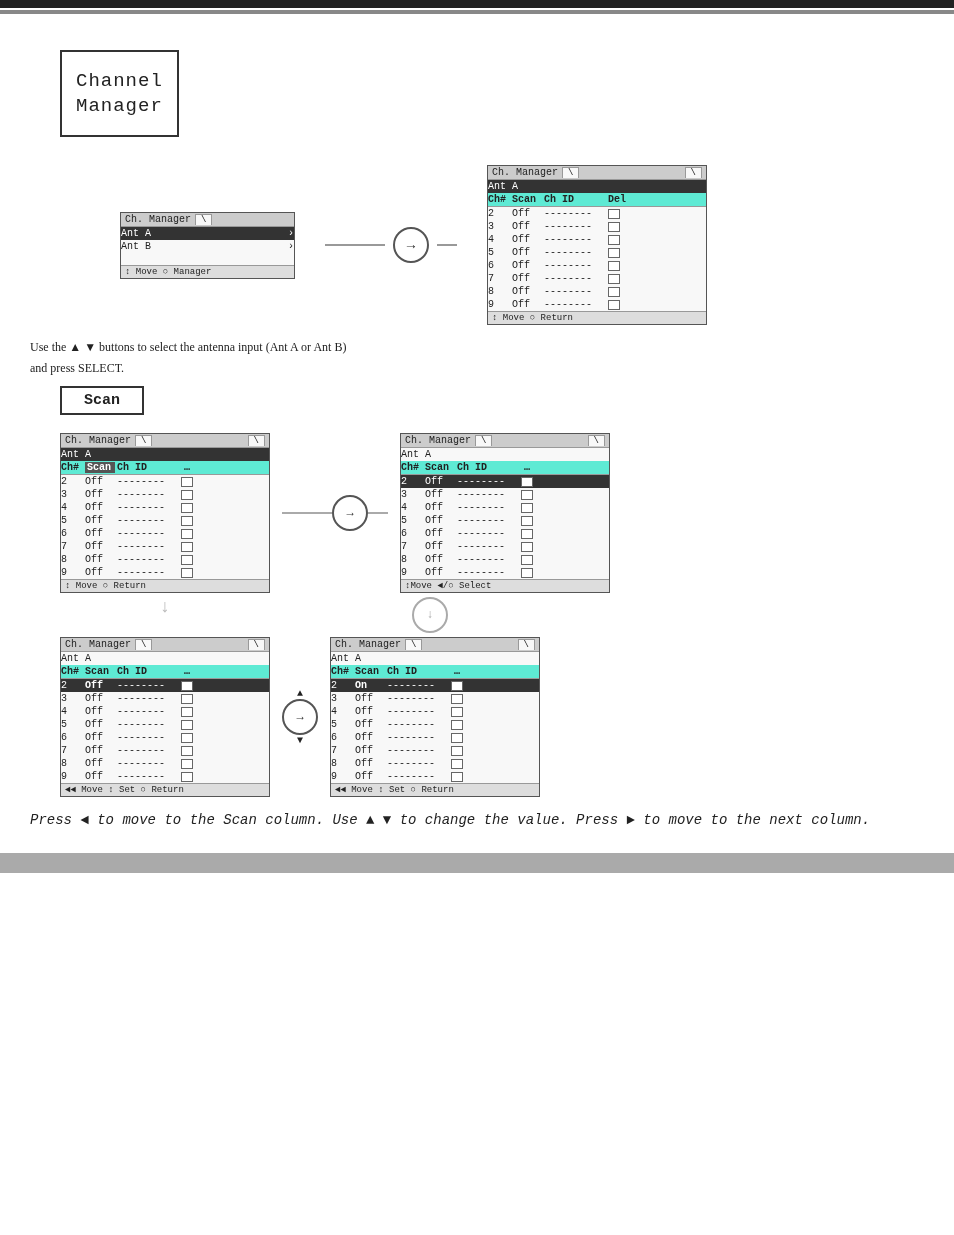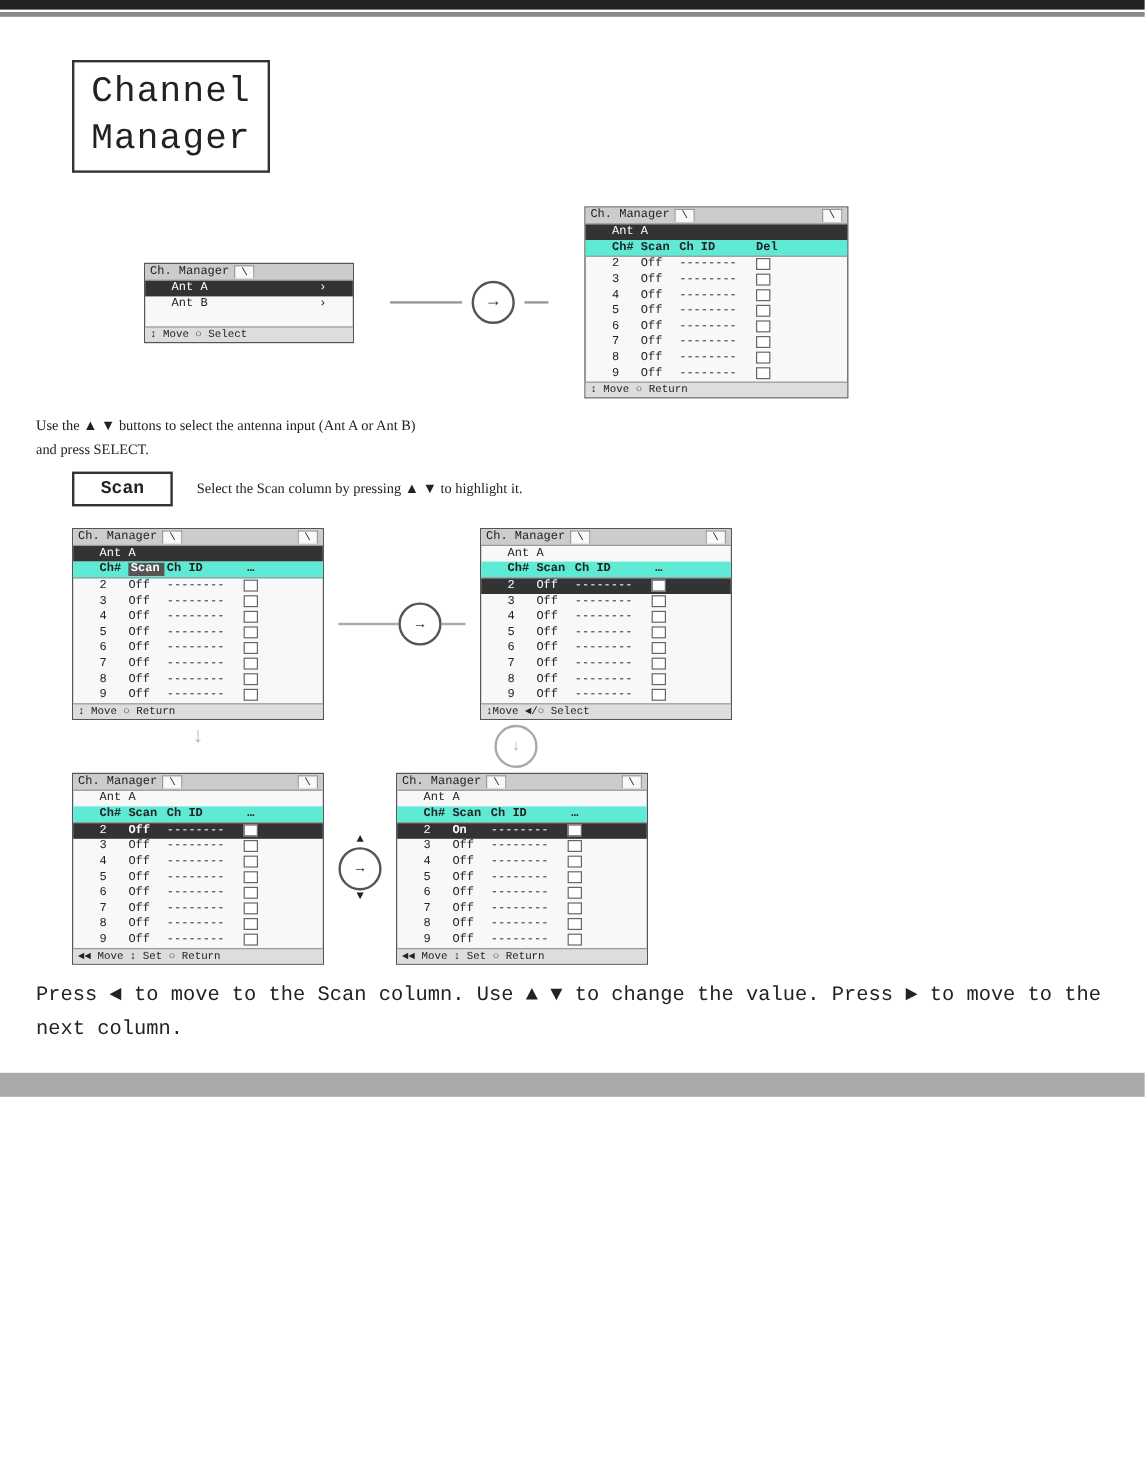--- a/index.html
+++ b/index.html
@@ -22,23 +22,23 @@
     .header-bar {
       background: #888;
       height: 4px;
       width: 100%;
       margin-top: 2px;
     }
 
     .title-box {
       border: 2px solid #333;
       display: inline-block;
-      padding: 6px 14px;
+      padding: 17px 14px;
       margin: 18px 0 18px 30px;
-      font-size: 30px;
+      font-size: 19px;
       font-family: 'Courier New', Courier, monospace;
       line-height: 1.3;
       letter-spacing: 1px;
       text-align: center;
     }
 
     
     .screen-panel {
       border: 1.5px solid #555;
       background: #f8f8f8;
@@ -60,22 +60,22 @@
     .screen-title-row .tab-notch {
       background: #f8f8f8;
       border: 1px solid #999;
       border-bottom: none;
       padding: 0 5px;
       font-size: 9px;
     }
 
     .screen-row {
       display: flex;
-      align-items: flex-start;
-      padding: 1px 22px;
+      align-items: flex-end;
+      padding: 1px 0;
       gap: 2px;
     }
 
     .screen-row.selected {
       background: #333;
       color: #fff;
     }
 
     .screen-row.header-row {
       background: #5eead4;
@@ -131,24 +131,25 @@
       padding: 4px 22px;
       font-size: 15px;
       font-weight: bold;
       font-family: 'Courier New', Courier, monospace;
       margin-left: 30px;
       margin-top: 2px;
       margin-bottom: 2px;
     }
 
     .bottom-instruction {
-      font-size: 17px;
+      font-size: 14px;
       font-family: 'Courier New', Courier, monospace;
       line-height: 1.7;
       margin: 8px 30px 0 30px;
+      font-style: italic;
     }
   </style>
 </head>
 <body>
 
 <div class="top-bar"></div>
 <div class="header-bar"></div>
 
 <div style="margin: 18px 0 8px 30px;">
   <div class="title-box">Channel<br>Manager</div>
@@ -164,21 +165,21 @@
     <div class="screen-row selected">
       <span>Ant A</span>
       <span style="margin-left:auto;">›</span>
     </div>
     <div class="screen-row">
       <span>Ant B</span>
       <span style="margin-left:auto;">›</span>
     </div>
     <div class="screen-row" style="height:12px;"></div>
     <div class="screen-bottom">
-      <span>↕ Move ○ Select</span>
+      <span>↕ Move ○ Manager</span>
     </div>
   </div>
 
   <div style="display:flex; align-items:center; gap:8px;">
     <div style="width:60px; height:2px; background:#999;"></div>
     <div class="arrow-circle">→</div>
     <div style="width:20px; height:2px; background:#999;"></div>
   </div>
 
   <div class="screen-panel" style="width:220px;">
@@ -249,23 +250,20 @@
     </div>
   </div>
 </div>
 
 <div class="instruction-text" style="margin: 12px 30px 6px 30px;">
   Use the ▲ ▼ buttons to select the antenna input (Ant A or Ant B)<br>and press SELECT.
 </div>
 
 <div style="display:flex; align-items:center; gap:20px; margin: 6px 0 6px 30px;">
   <div class="scan-label-box">Scan</div>
-  <div class="instruction-text" style="margin:0;">
-    Select the Scan column by pressing ▲ ▼ to highlight it.
-  </div>
 </div>
 
 <div style="margin: 16px 0 0 60px; position: relative;">
 
   <div style="display:flex; align-items:center; gap:0;">
 
     <div class="screen-panel" style="width:210px;">
       <div class="screen-title-row">
         <span>Ch. Manager</span>
         <span class="tab-notch">\</span>

